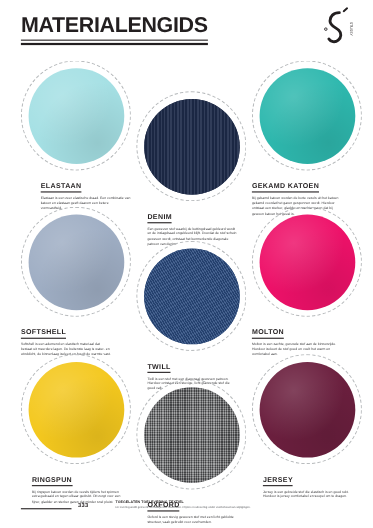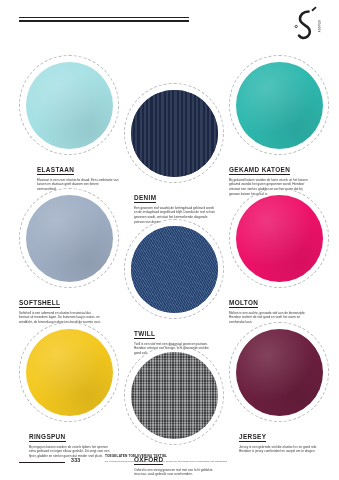--- a/index.html
+++ b/index.html
@@ -66,20 +66,21 @@
   .foot-txt{position:absolute;left:86px;top:1px;width:215px;}
   .foot-title{font-size:3.2px;font-weight:bold;color:#231f20;letter-spacing:0.1px;}
   .foot-sub{font-size:2.5px;color:#55565a;margin-top:1.6px;line-height:1.4;}
 </style>
 </head>
 <body>
 
 <div class="page">
 
   <div class="header">
+    <div class="title">MATERIALENGIDS</div>
     <div class="title-rule-thin"></div>
     <div class="title-rule-thick"></div>
   </div>
 
   <div class="logo">
     <svg viewBox="0 0 44 40" width="44" height="40">
       <path d="M27.5 5.5 C22 5.5 19 9 19 13 C19 17.5 24.5 19 27 21.5 C29.5 24 29.5 28 26.5 30.5 C23.5 33 19.5 32 18 29.5" fill="none" stroke="#231f20" stroke-width="2.6" stroke-linecap="round"></path>
       <path d="M31.5 4.2 L34.5 1.6" fill="none" stroke="#231f20" stroke-width="1.8" stroke-linecap="round"></path>
       <circle cx="15.2" cy="20.5" r="1.15" fill="none" stroke="#231f20" stroke-width="0.8"></circle>
       <g fill="#231f20" font-family="DejaVu Sans, sans-serif" font-size="3.2">

